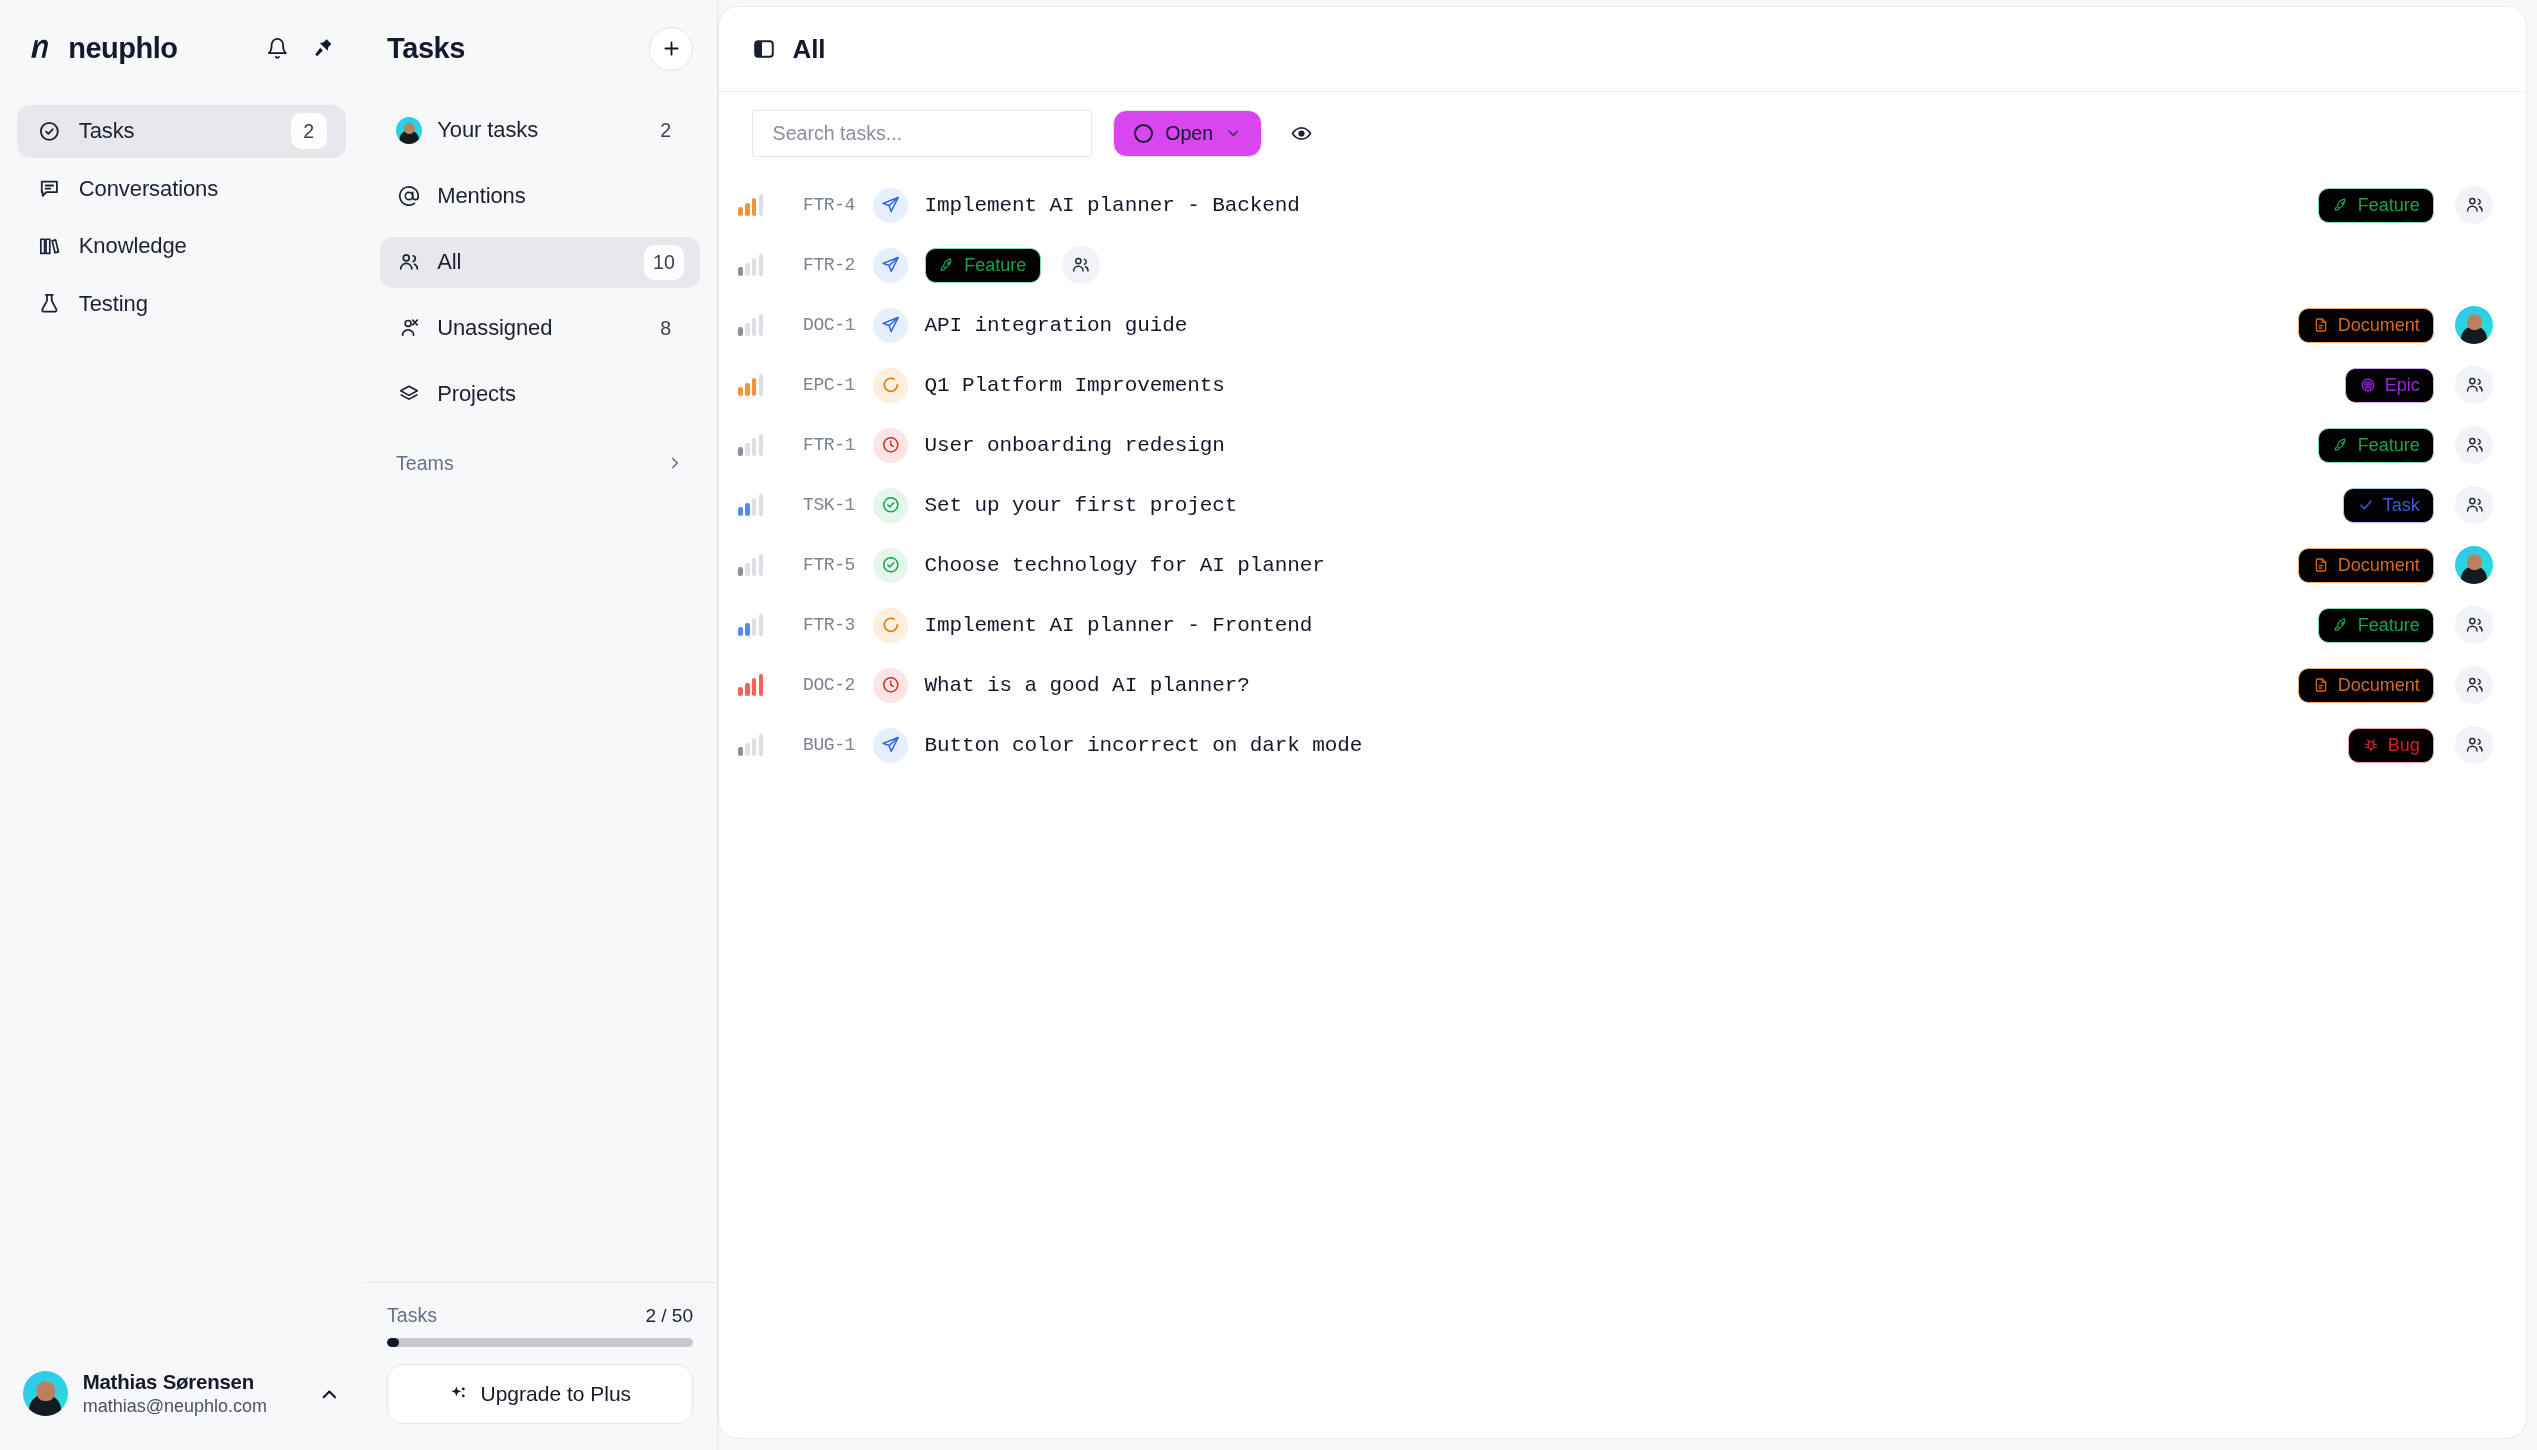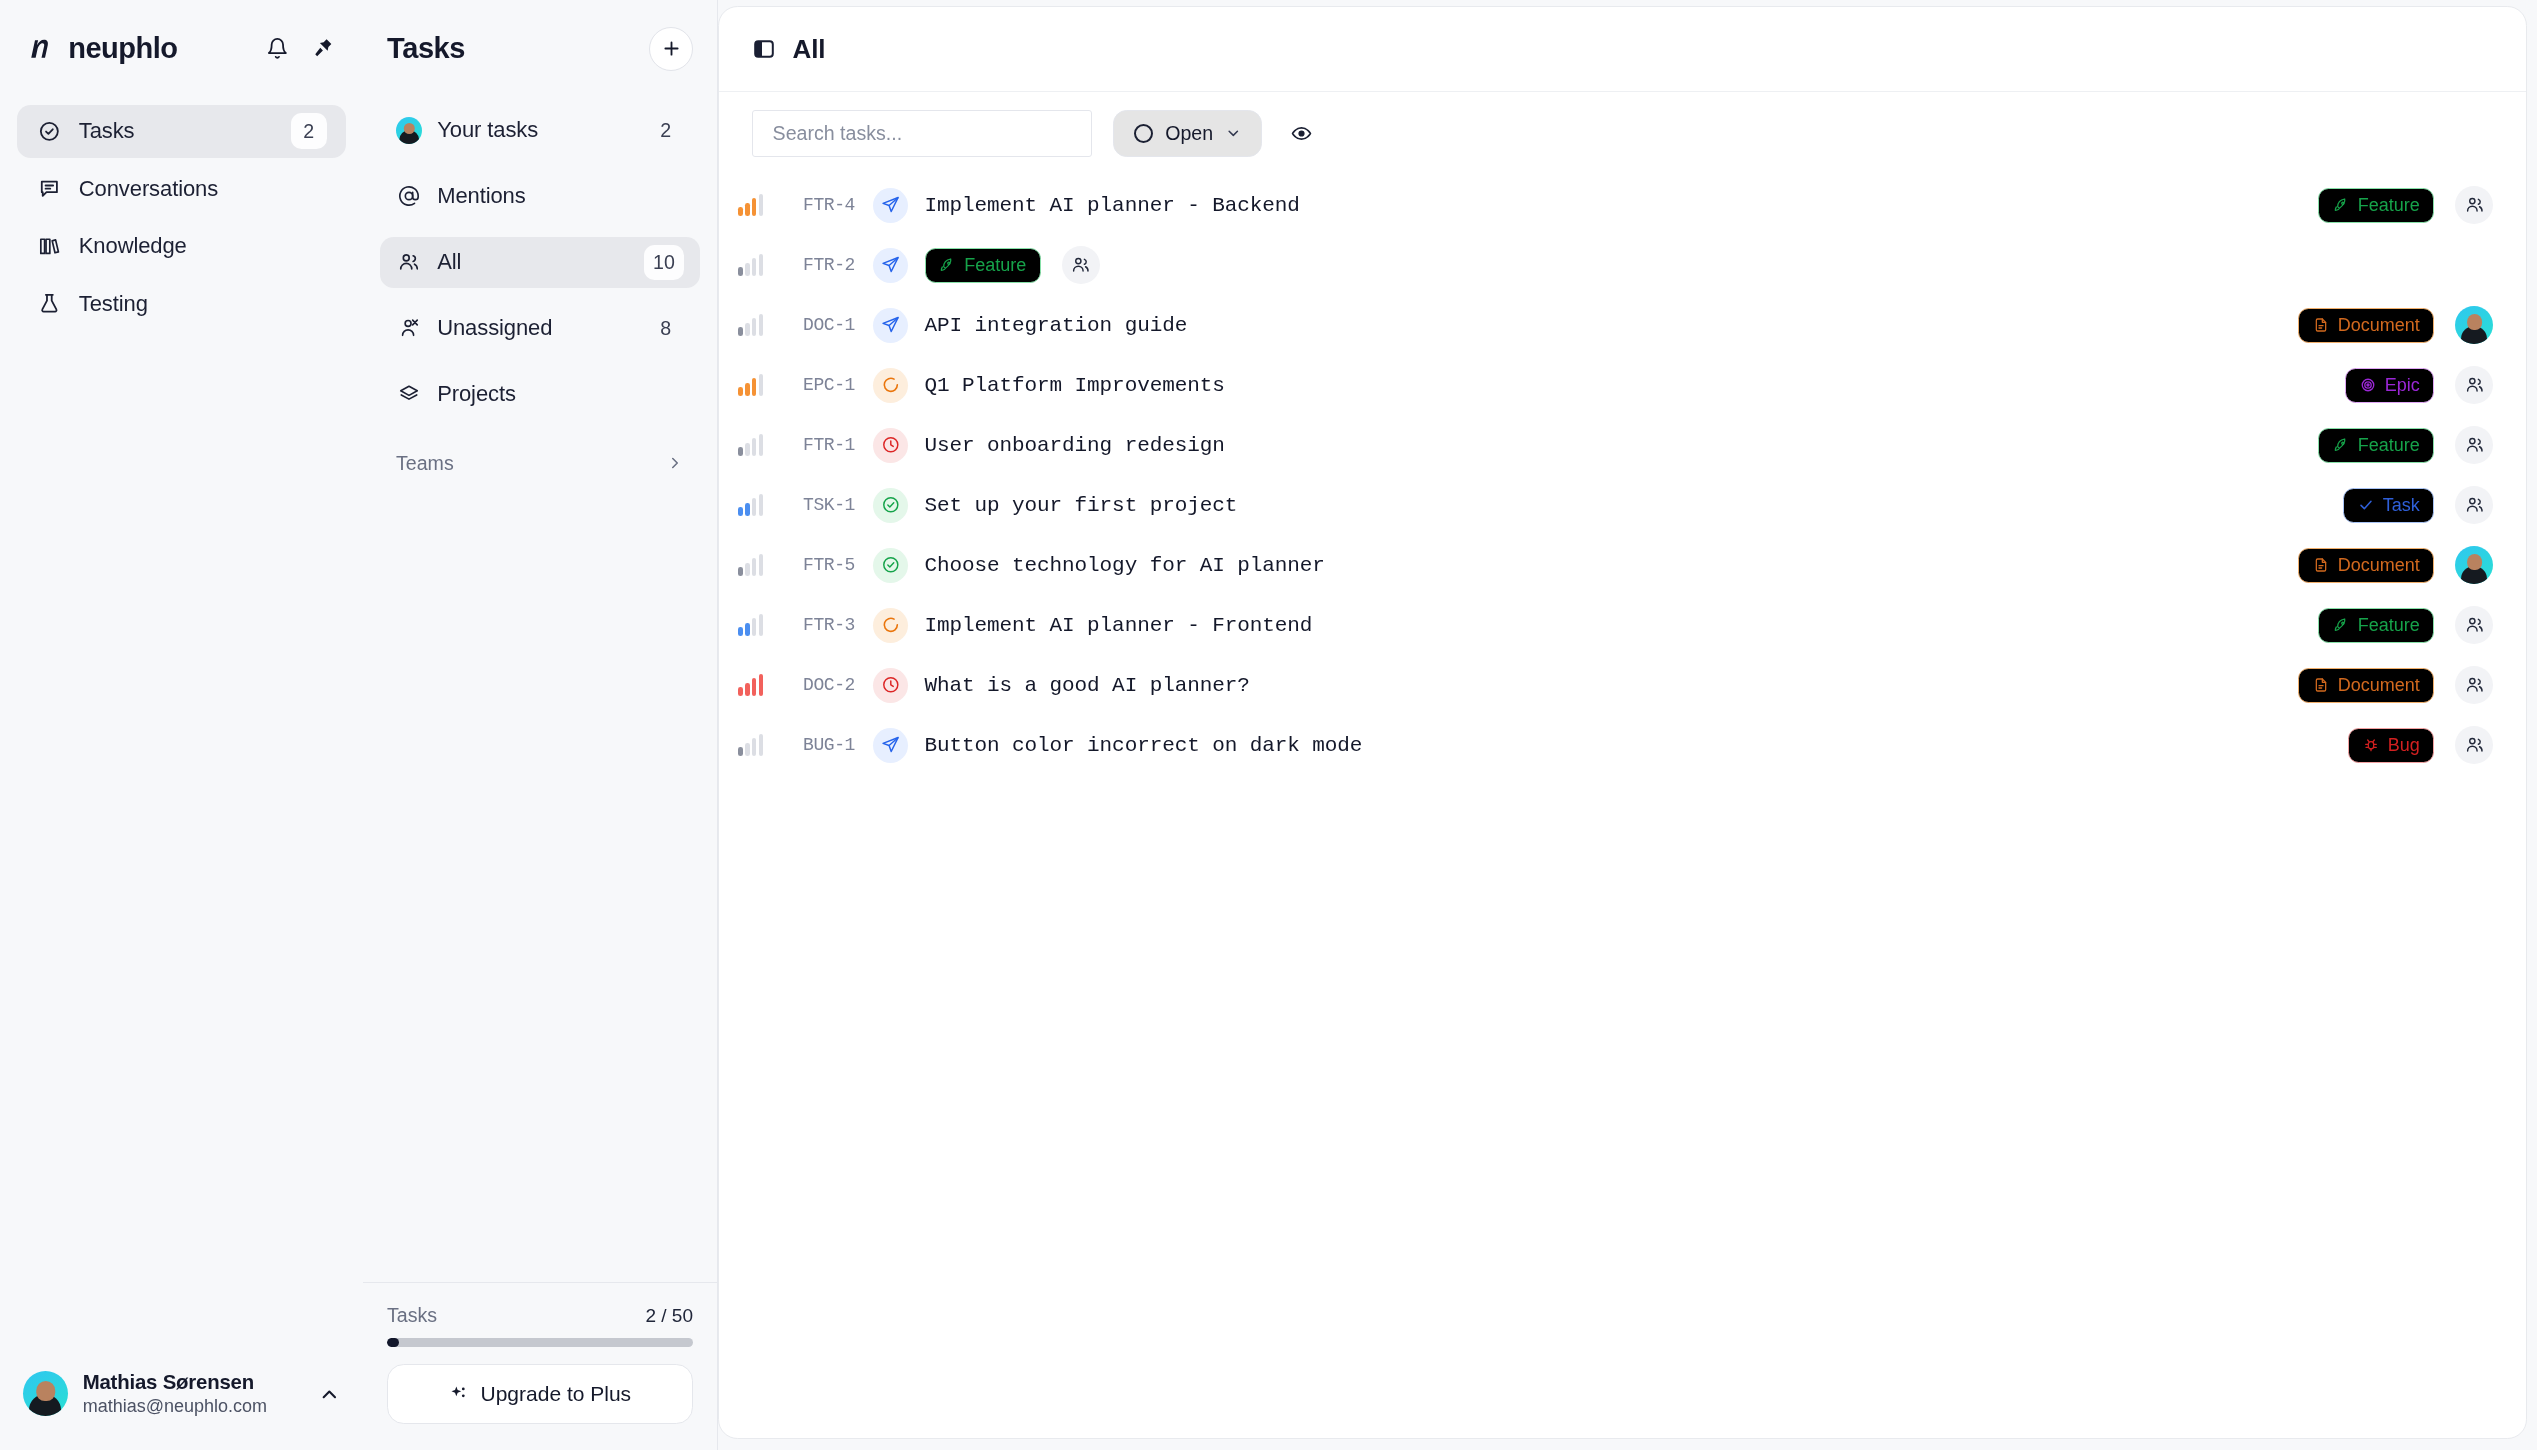--- a/index.html
+++ b/index.html
@@ -178,21 +178,21 @@
     width: 340px; height: 47px;
     border: 1.5px solid #e4e6ec; border-radius: 3px;
     background:#fff; padding: 0 19.6px;
     font-size: 19.6px; color: #701a75;
     font-family: "Liberation Sans", sans-serif;
     outline: none;
   }
   .search-box::placeholder { color: #888e9e; }
   .status-filter {
     height: 47px; border: 1.5px solid #e4e6ec; border-radius: 13.6px;
-    background:#e5e5e5; display: flex; align-items: center; gap: 12px;
+    background:#d946ef; display: flex; align-items: center; gap: 12px;
     padding: 0 19.6px; cursor: pointer;
   }
   .status-circle {
     width: 19.6px; height: 19.6px; border-radius: 50%;
     border: 2.3px solid #1b2033;
   }
   .status-text { font-size: 19.6px; color: #15192b; font-weight: 500; }
   .status-chev { color: #333950; display: flex; }
   .eye-btn { color: #1b2033; display: flex; align-items: center; cursor: pointer; padding: 7.6px; }
 

